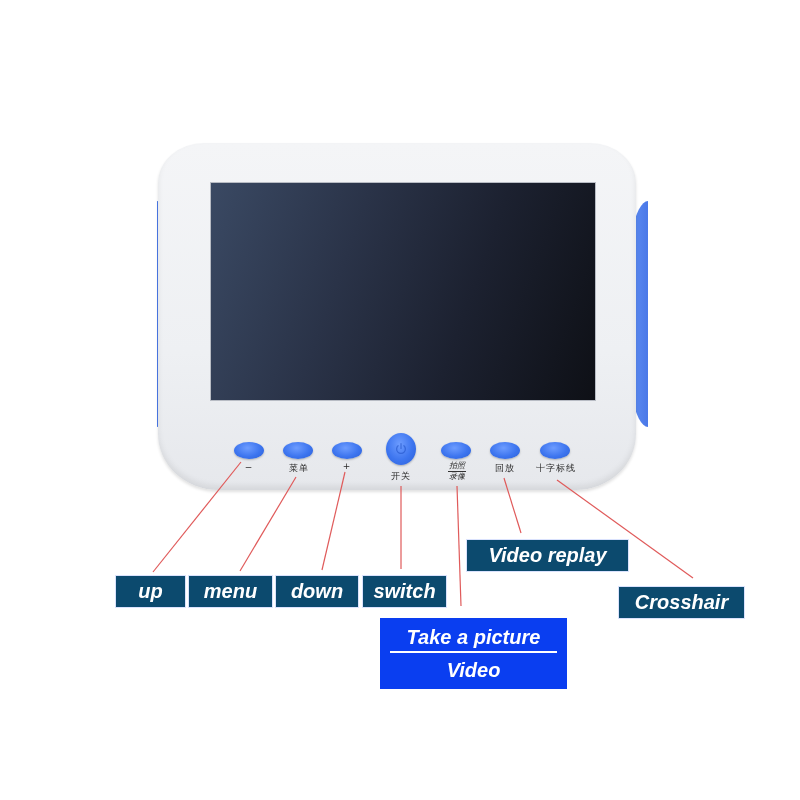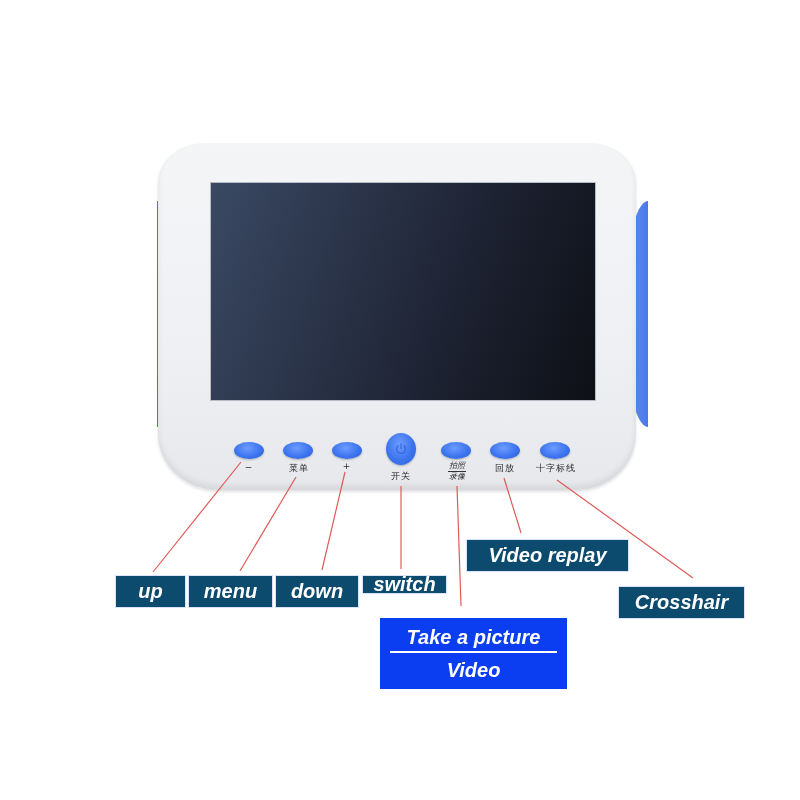--- a/index.html
+++ b/index.html
@@ -113,21 +113,21 @@
     <line x1="401" y1="486" x2="401" y2="569"></line>
     <line x1="457" y1="486" x2="461" y2="606"></line>
     <line x1="504" y1="478" x2="521" y2="533"></line>
     <line x1="557" y1="480" x2="693" y2="578"></line>
   </g>
 </svg>
 
 <div class="label-box" style="left:116px; top:576px; width:69px; height:31px;">up</div>
 <div class="label-box" style="left:189px; top:576px; width:83px; height:31px;">menu</div>
 <div class="label-box" style="left:276px; top:576px; width:82px; height:31px;font-style:italic;">down</div>
-<div class="label-box" style="left:363px; top:576px; width:83px; height:17px;">switch</div>
+<div class="label-box" style="left:363px; top:576px; width:83px; height:31px;">switch</div>
 
 <div class="label-stack" style="left:380px; top:618px; width:187px; height:71px;">
   <div class="l1">Take a picture</div>
   <div class="sep"></div>
   <div class="l2">Video</div>
 </div>
 
 <div class="label-box" style="left:467px; top:540px; width:161px; height:31px;">Video replay</div>
 <div class="label-box" style="left:619px; top:587px; width:125px; height:31px;">Crosshair</div>
 

